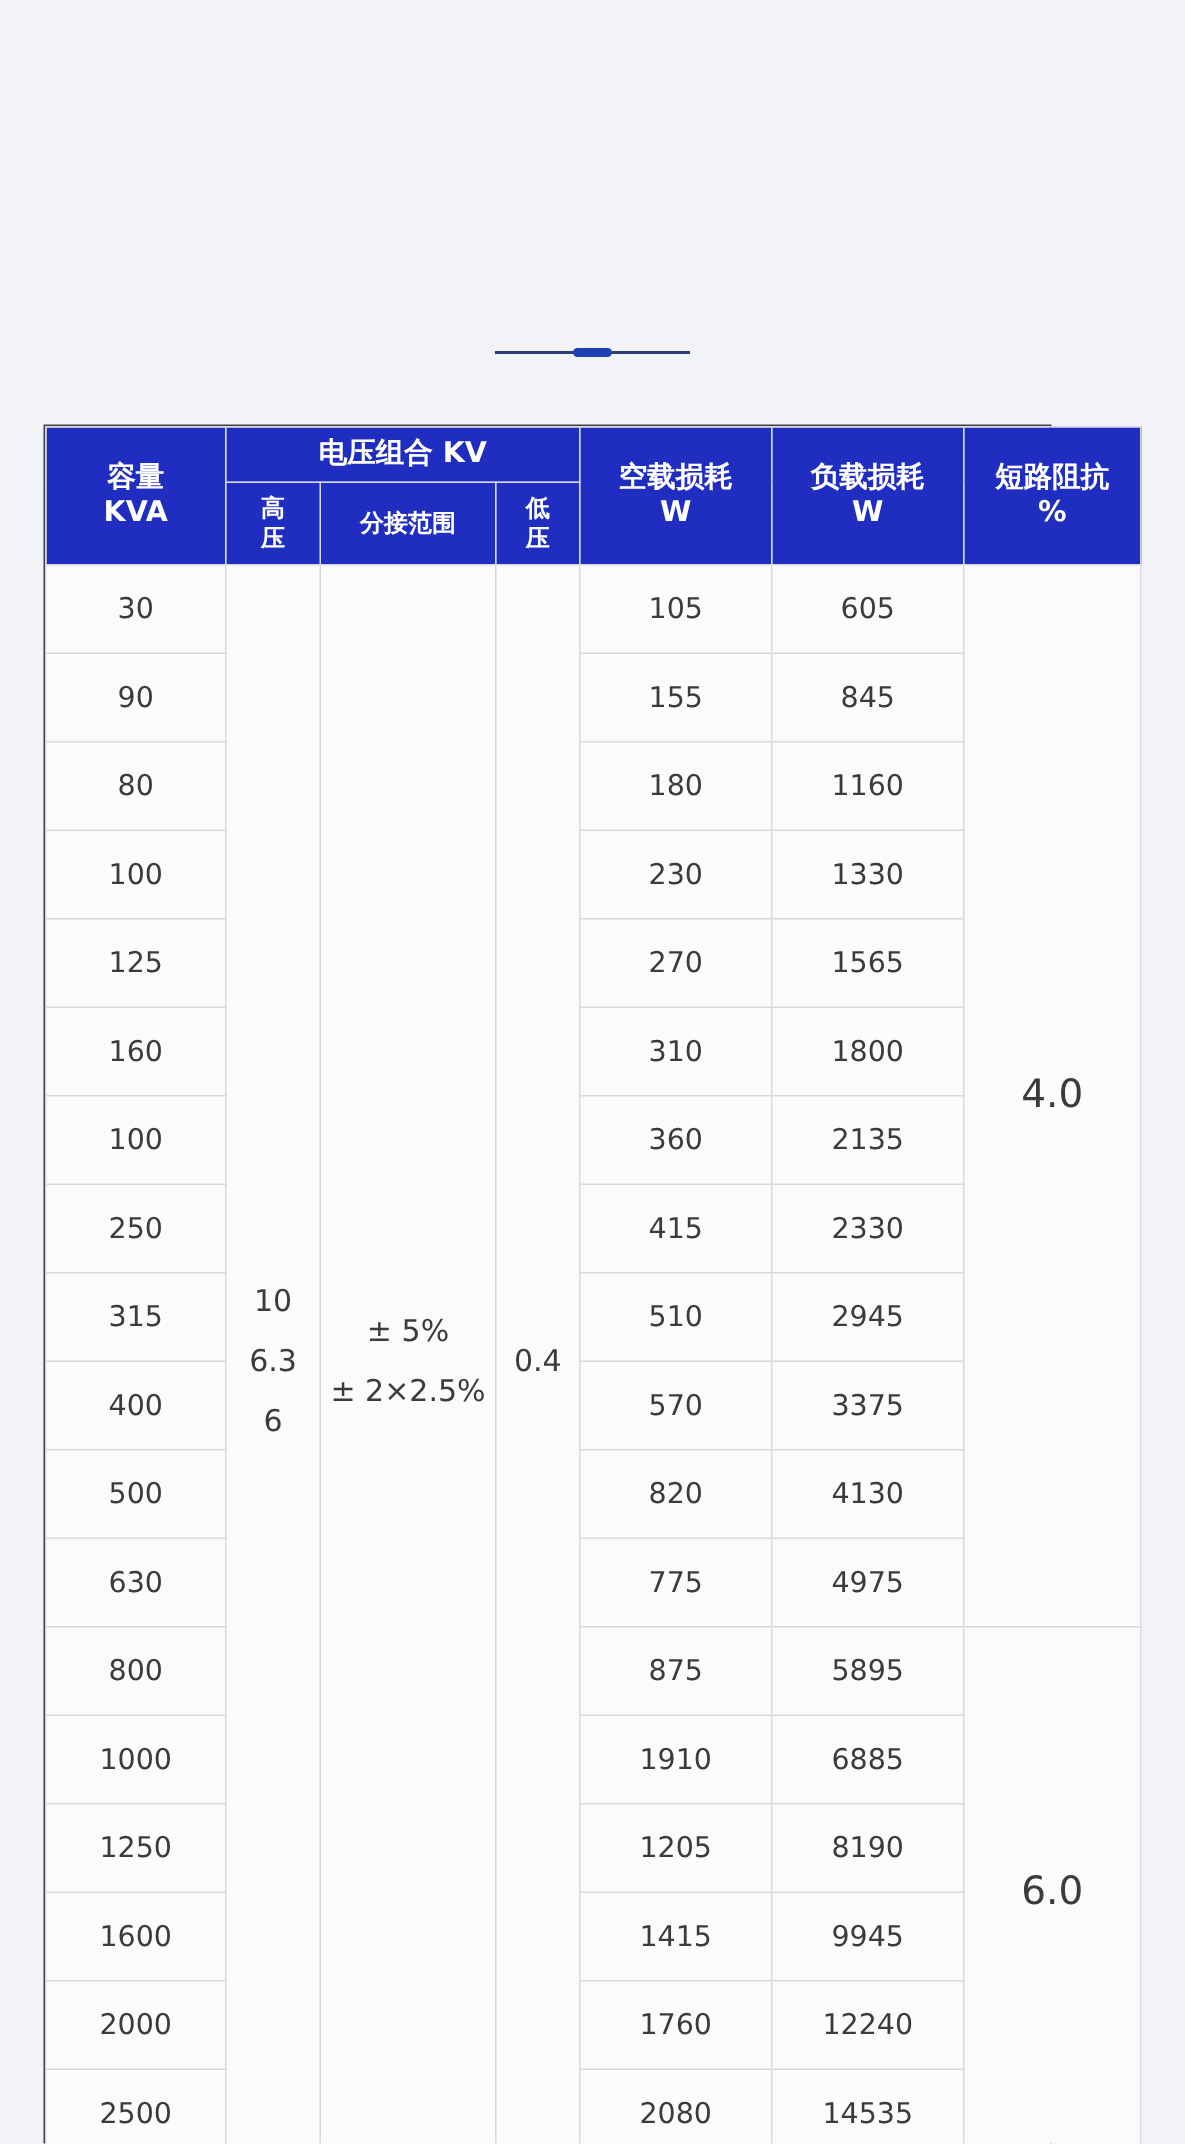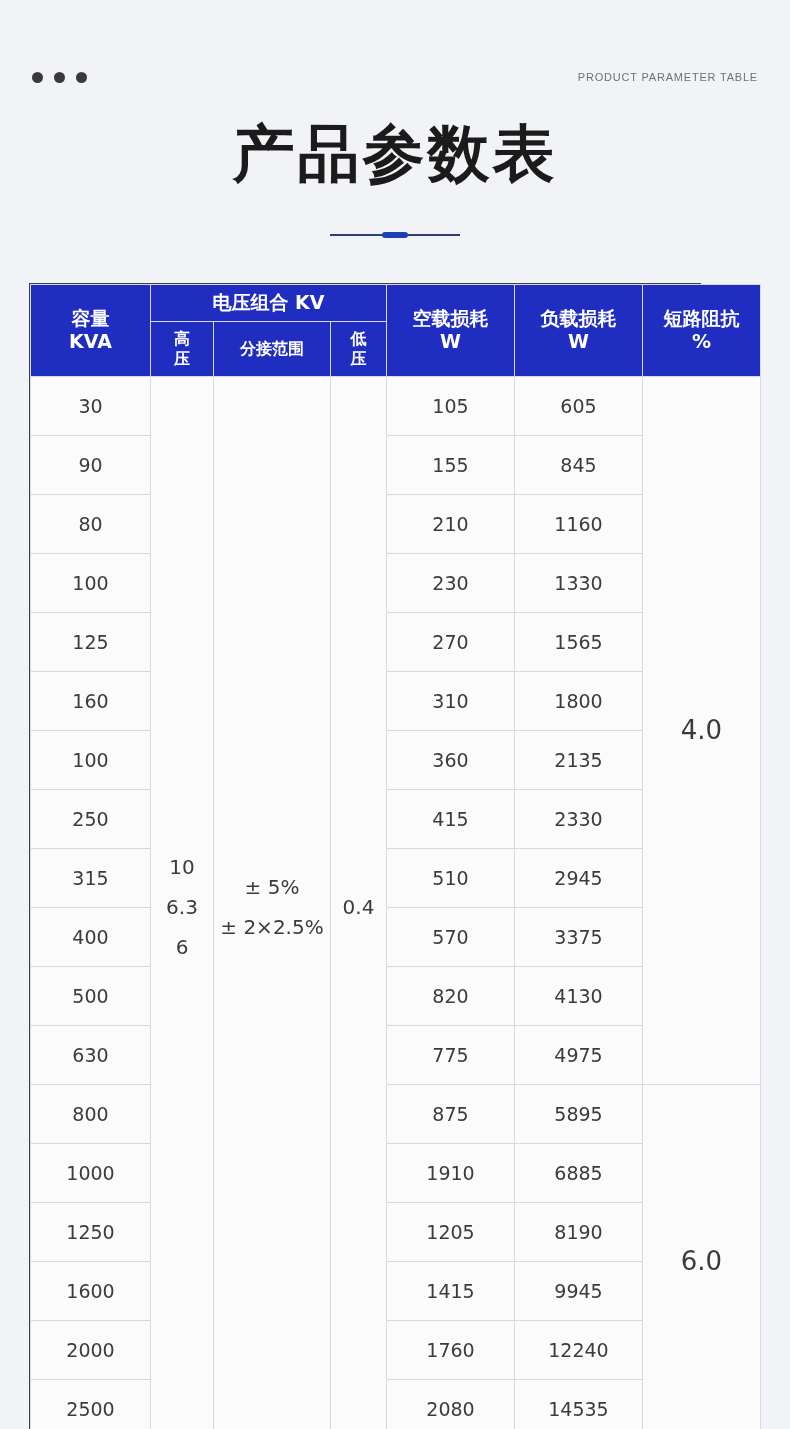--- a/index.html
+++ b/index.html
@@ -151,30 +151,21 @@
     align-items: center;
     gap: 12px;
     line-height: 1.4;
   }
 </style>
 </head>
 <body>
 
 <div class="page">
 
-  <div class="topbar">
-    <div class="dots">
-      <span></span>
-      <span></span>
-      <span></span>
-    </div>
-    <div class="eyebrow">PRODUCT PARAMETER TABLE</div>
-  </div>
-
-  <div class="title">产品参数表</div>
+
 
   <div class="divider">
     <div class="line"></div>
     <div class="nub"></div>
   </div>
 
   <div class="table-wrap">
     <table class="param">
       <colgroup>
         <col style="width:120px">
@@ -233,21 +224,21 @@
           <td class="imp" rowspan="12">4.0</td>
         </tr>
 
         <tr>
           <td>90</td>
           <td>155</td>
           <td>845</td>
         </tr>
         <tr>
           <td>80</td>
-          <td>210</td>
+          <td>180</td>
           <td>1160</td>
         </tr>
         <tr>
           <td>100</td>
           <td>230</td>
           <td>1330</td>
         </tr>
         <tr>
           <td>125</td>
           <td>270</td>

